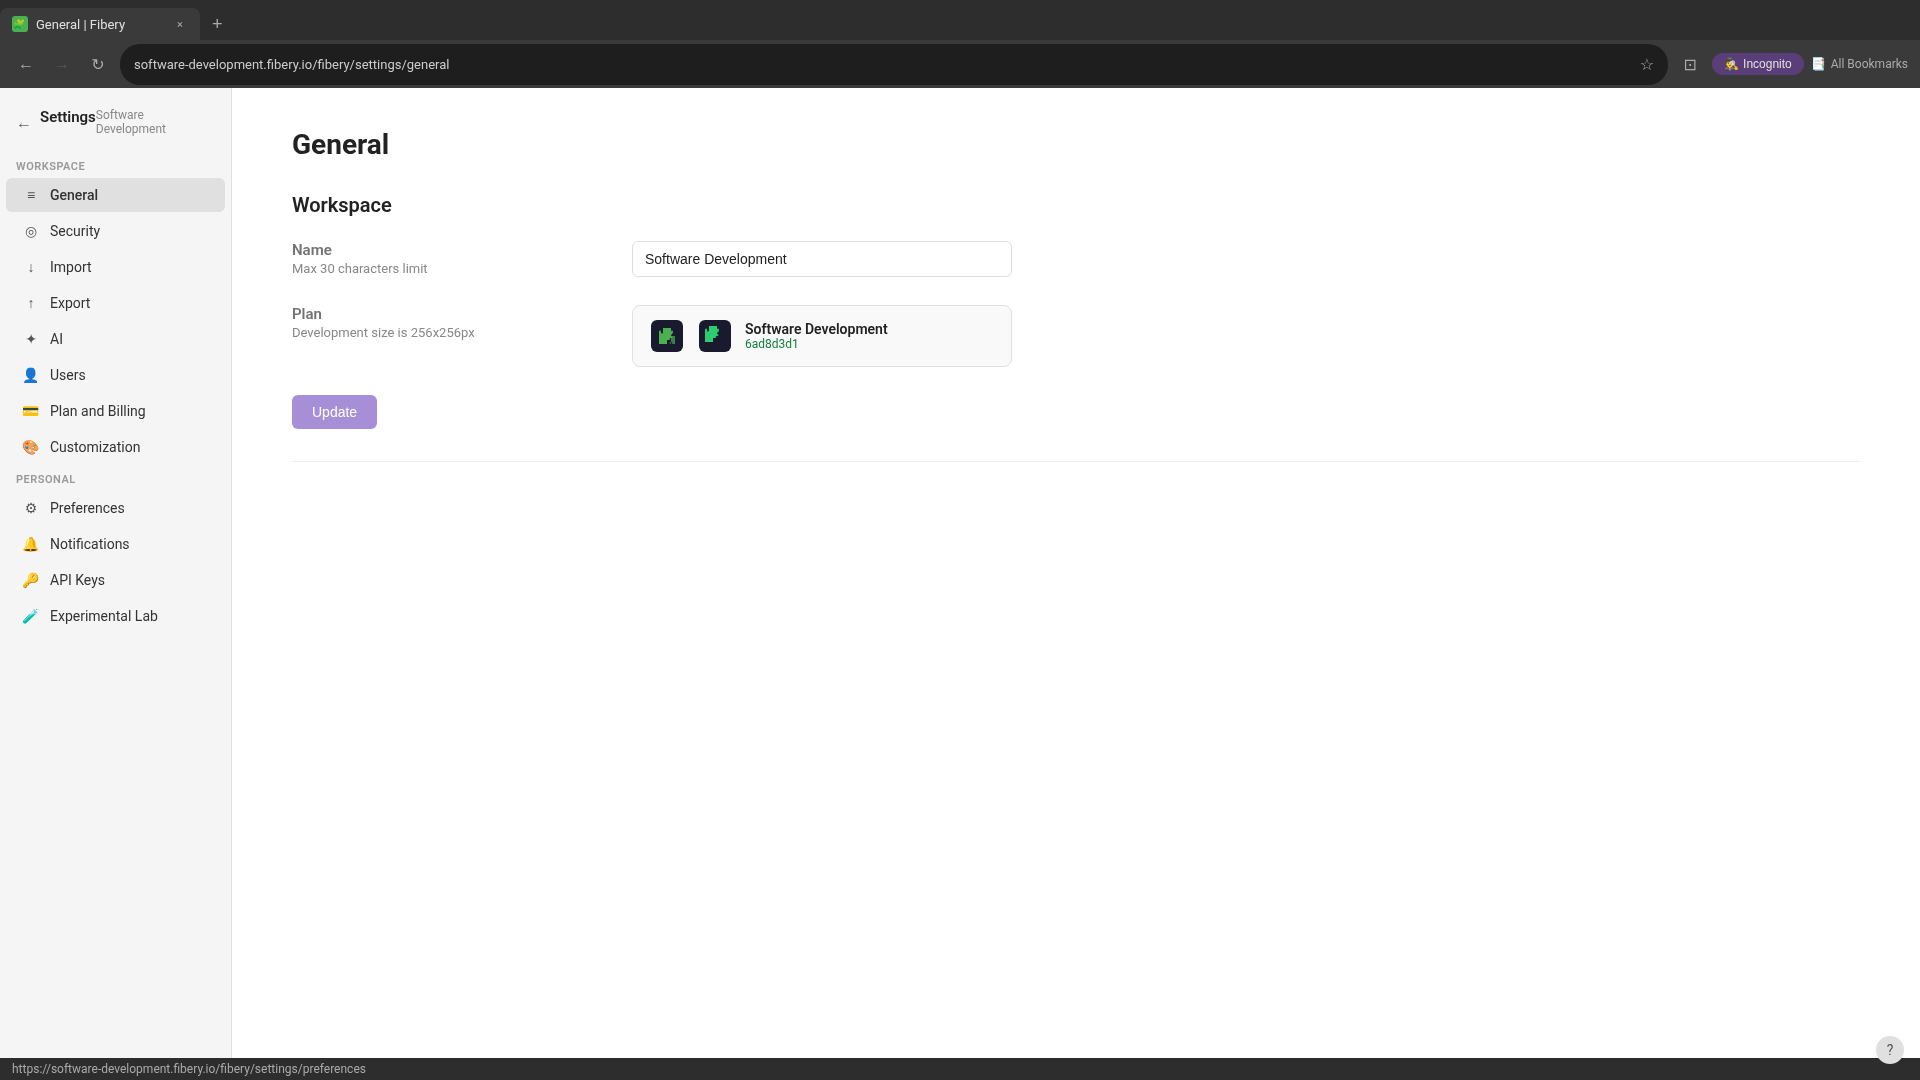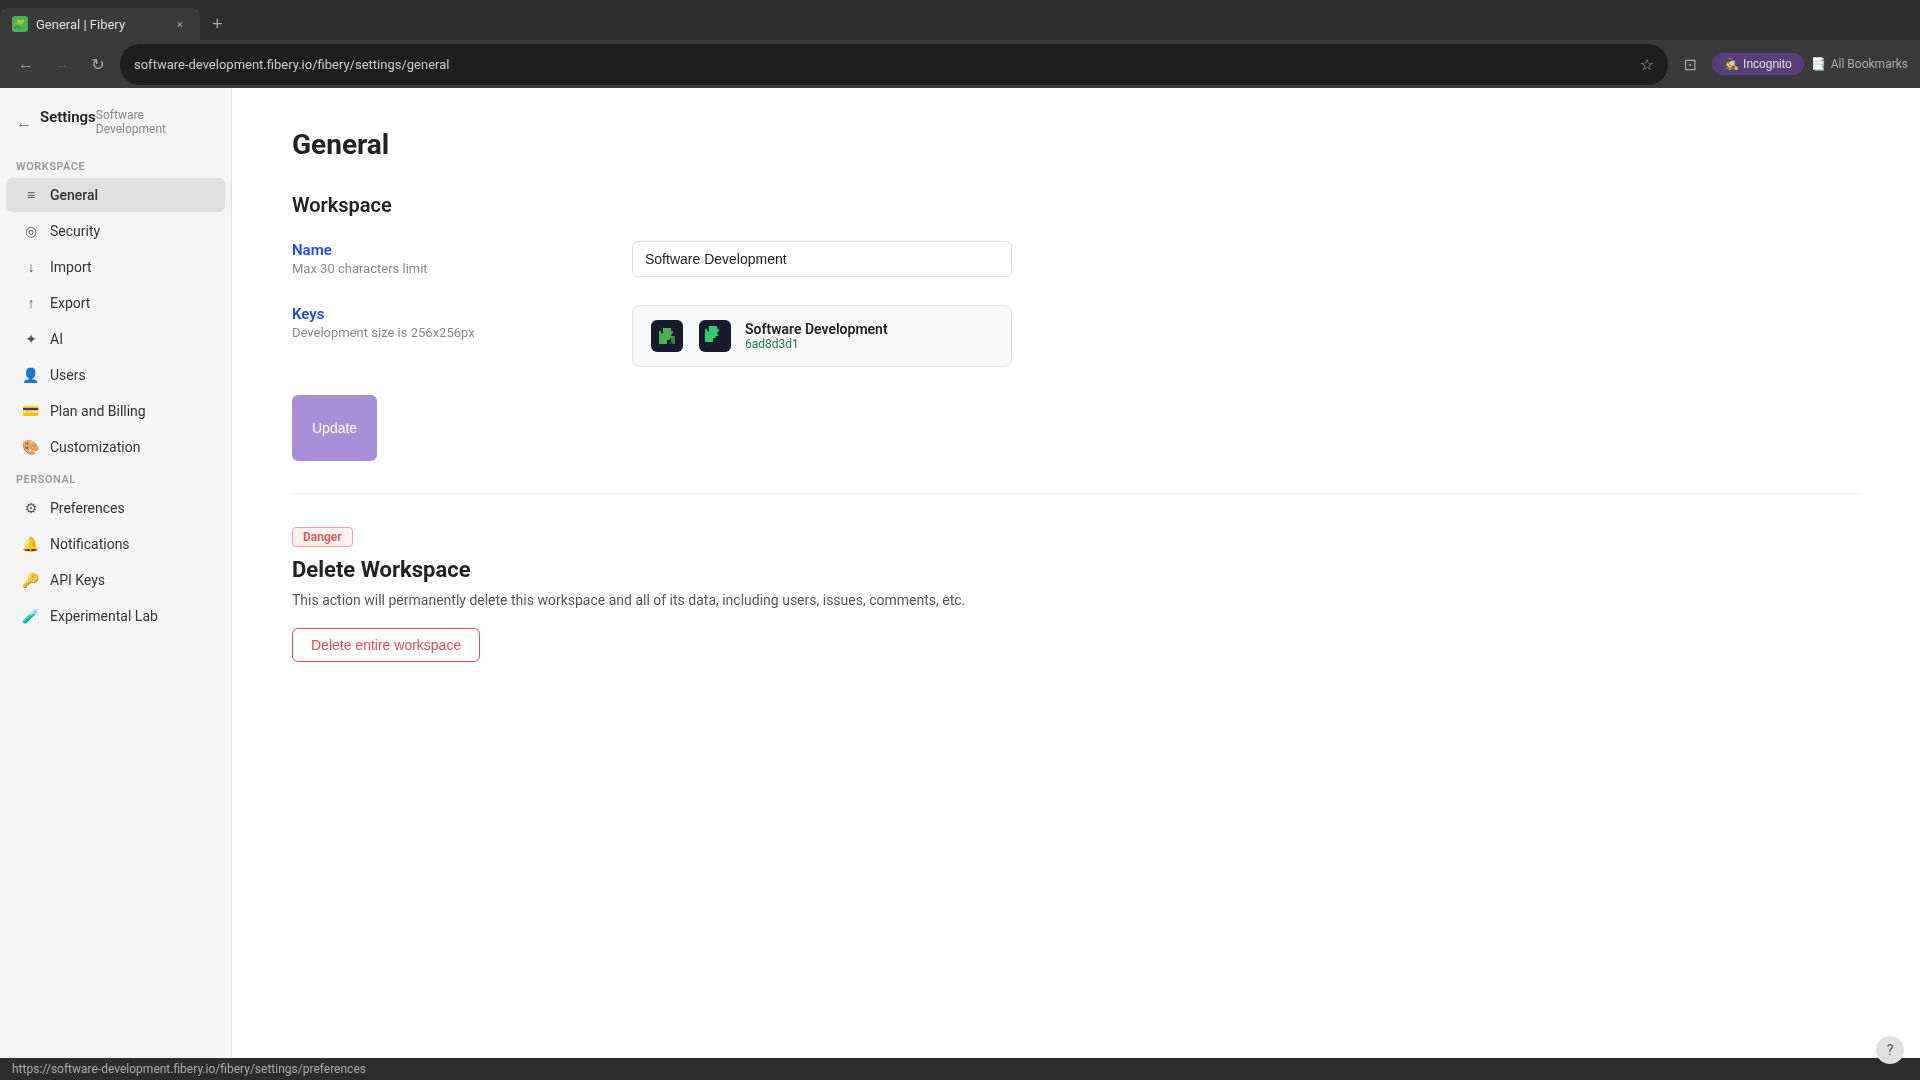--- a/index.html
+++ b/index.html
@@ -39,33 +39,33 @@
     .nav-item-icon { width: 18px; height: 18px; display: flex; align-items: center; justify-content: center; flex-shrink: 0; color: #555; font-size: 14px; }
 
     
     .main { flex: 1; padding: 40px 60px; overflow-y: auto; background: #fff; }
     .page-title { font-size: 28px; font-weight: 700; color: #222; margin-bottom: 32px; }
 
     .section-title { font-size: 20px; font-weight: 600; color: #222; margin-bottom: 24px; }
 
     .form-row { display: flex; align-items: flex-start; gap: 40px; margin-bottom: 28px; }
     .form-label-group { width: 300px; flex-shrink: 0; }
-    .form-label { font-size: 15px; font-weight: 600; color: #1d4ed8; }
+    .form-label { font-size: 15px; font-weight: 600; color: #737373; }
     .form-sublabel { font-size: 13px; color: #888; margin-top: 2px; }
     .form-control { flex: 1; max-width: 380px; }
     .text-input { width: 100%; border: 1px solid #ddd; border-radius: 6px; padding: 9px 12px; font-size: 14px; color: #222; outline: none; }
 
     .logo-box { display: flex; align-items: center; gap: 12px; border: 1px solid #e0e0e0; border-radius: 8px; padding: 12px 16px; background: #f9f9f9; }
     .logo-icon { width: 36px; height: 36px; display: flex; align-items: center; justify-content: center; }
     .logo-icon svg { width: 32px; height: 32px; }
     .logo-text-group { display: flex; flex-direction: column; }
     .logo-name { font-size: 14px; font-weight: 600; color: #222; }
     .logo-hash { font-size: 12px; color: #15803d; }
 
-    .update-btn { background: #a78fd8; color: white; border: none; border-radius: 6px; padding: 25px 20px; font-size: 14px; cursor: pointer; font-weight: 500; }
+    .update-btn { background: #a78fd8; color: white; border: none; border-radius: 6px; padding: 9px 20px; font-size: 14px; cursor: pointer; font-weight: 500; }
 
     .divider { border: none; border-top: 1px solid #eee; margin: 32px 0; }
 
     .danger-badge { display: inline-flex; align-items: center; background: #fff0f0; border: 1px solid #f5a0a0; color: #e05050; border-radius: 4px; padding: 2px 10px; font-size: 12px; font-weight: 600; margin-bottom: 10px; }
     .delete-title { font-size: 22px; font-weight: 700; color: #222; margin-bottom: 10px; }
     .delete-desc { font-size: 14px; color: #555; margin-bottom: 20px; }
     .delete-btn { border: 1.5px solid #e05050; color: #e05050; background: #fff; border-radius: 6px; padding: 8px 18px; font-size: 14px; cursor: pointer; font-weight: 500; }
 
     
     .status-bar { background: #2d2d2d; color: #aaa; font-size: 12px; padding: 3px 12px; height: 22px; display: flex; align-items: center; flex-shrink: 0; }
@@ -181,21 +181,21 @@
         <div class="form-sublabel">Max 30 characters limit</div>
       </div>
       <div class="form-control">
         <input class="text-input" type="text" value="Software Development" style="">
       </div>
     </div>
 
     
     <div class="form-row">
       <div class="form-label-group">
-        <div class="form-label">Keys</div>
+        <div class="form-label">Plan</div>
         <div class="form-sublabel">Development size is 256x256px</div>
       </div>
       <div class="form-control">
         <div class="logo-box">
           <div class="logo-icon">
             <svg viewBox="0 0 32 32" fill="none" xmlns="http://www.w3.org/2000/svg">
               <rect width="32" height="32" rx="6" fill="#1a1a2e"></rect>
               <path d="M8 12 C8 10 10 10 10 12 C10 14 12 14 12 12 L12 8 L20 8 L20 12 C20 10 22 10 22 12 C22 14 20 14 20 16 C22 16 22 18 20 18 C18 18 18 20 20 20 L16 20 L16 24 L8 24 Z" fill="#4CAF50"></path>
               <path d="M20 16 L24 16 L24 24 L20 24 C22 24 22 22 20 22 C18 22 18 24 20 24" fill="#4CAF50" opacity="0.7"></path>
             </svg>
@@ -213,26 +213,20 @@
         </div>
       </div>
     </div>
 
     
     <button class="update-btn">Update</button>
 
     <hr class="divider">
 
     
-    <div>
-      <span class="danger-badge">Danger</span>
-      <h2 class="delete-title">Delete Workspace</h2>
-      <p class="delete-desc">This action will permanently delete this workspace and all of its data, including users, issues, comments, etc.</p>
-      <button class="delete-btn">Delete entire workspace</button>
-    </div>
   </main>
 
 </div>
 
 <div class="status-bar">
   <span>https://software-development.fibery.io/fibery/settings/preferences</span>
 </div>
 
 <div style="position:fixed; bottom:16px; right:16px; width:28px; height:28px; border-radius:50%; background:#e0e0e0; display:flex; align-items:center; justify-content:center; font-size:14px; color:#555; cursor:pointer;">
   <span>?</span>

